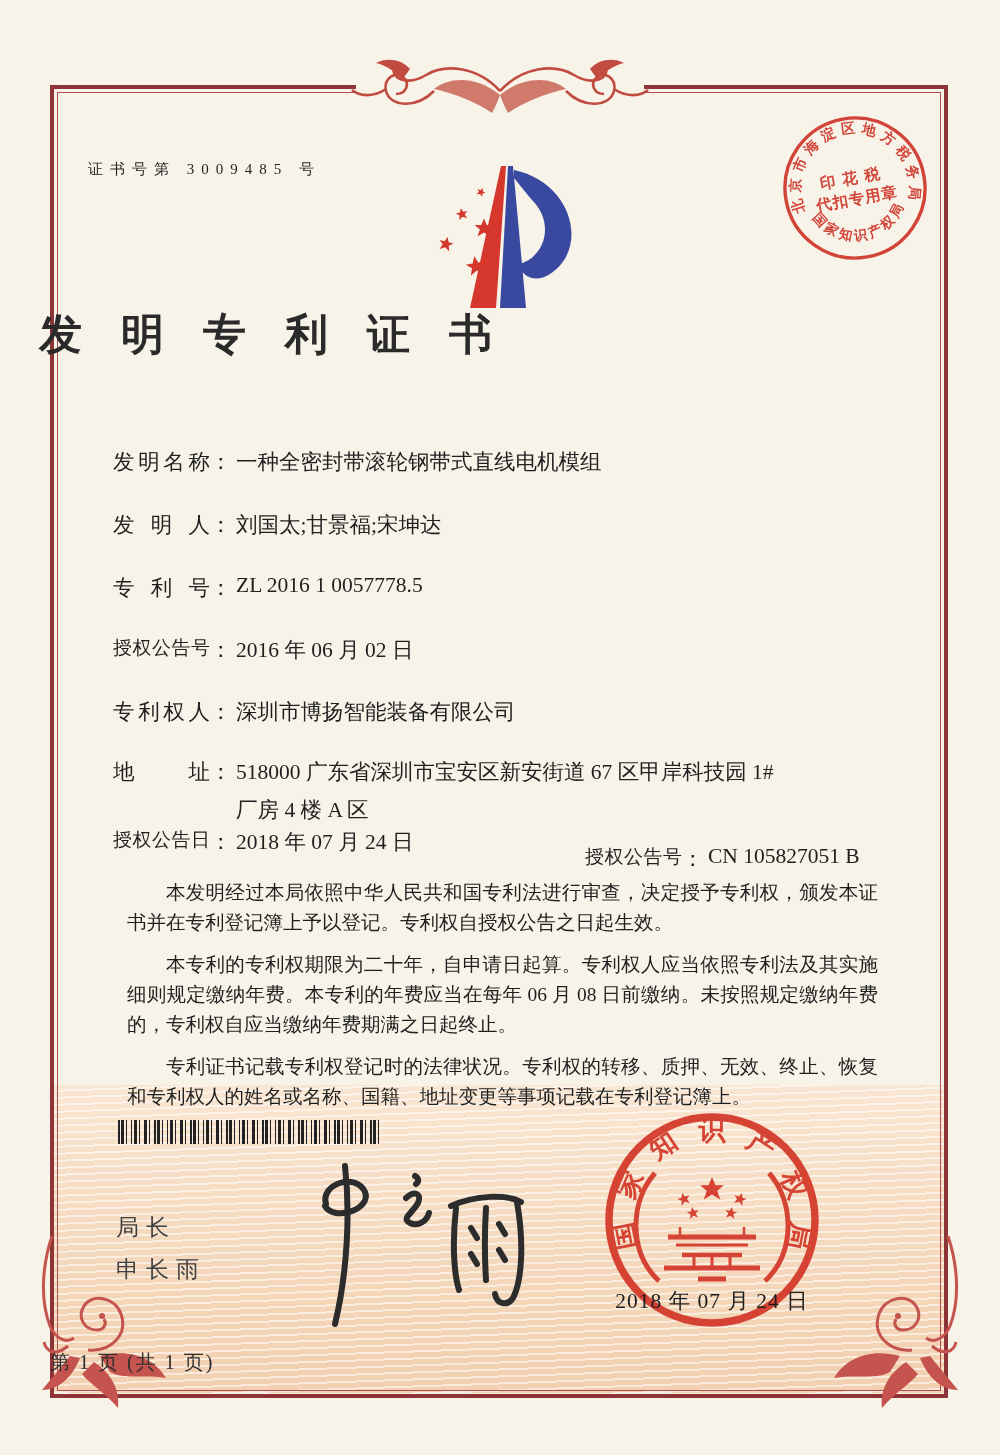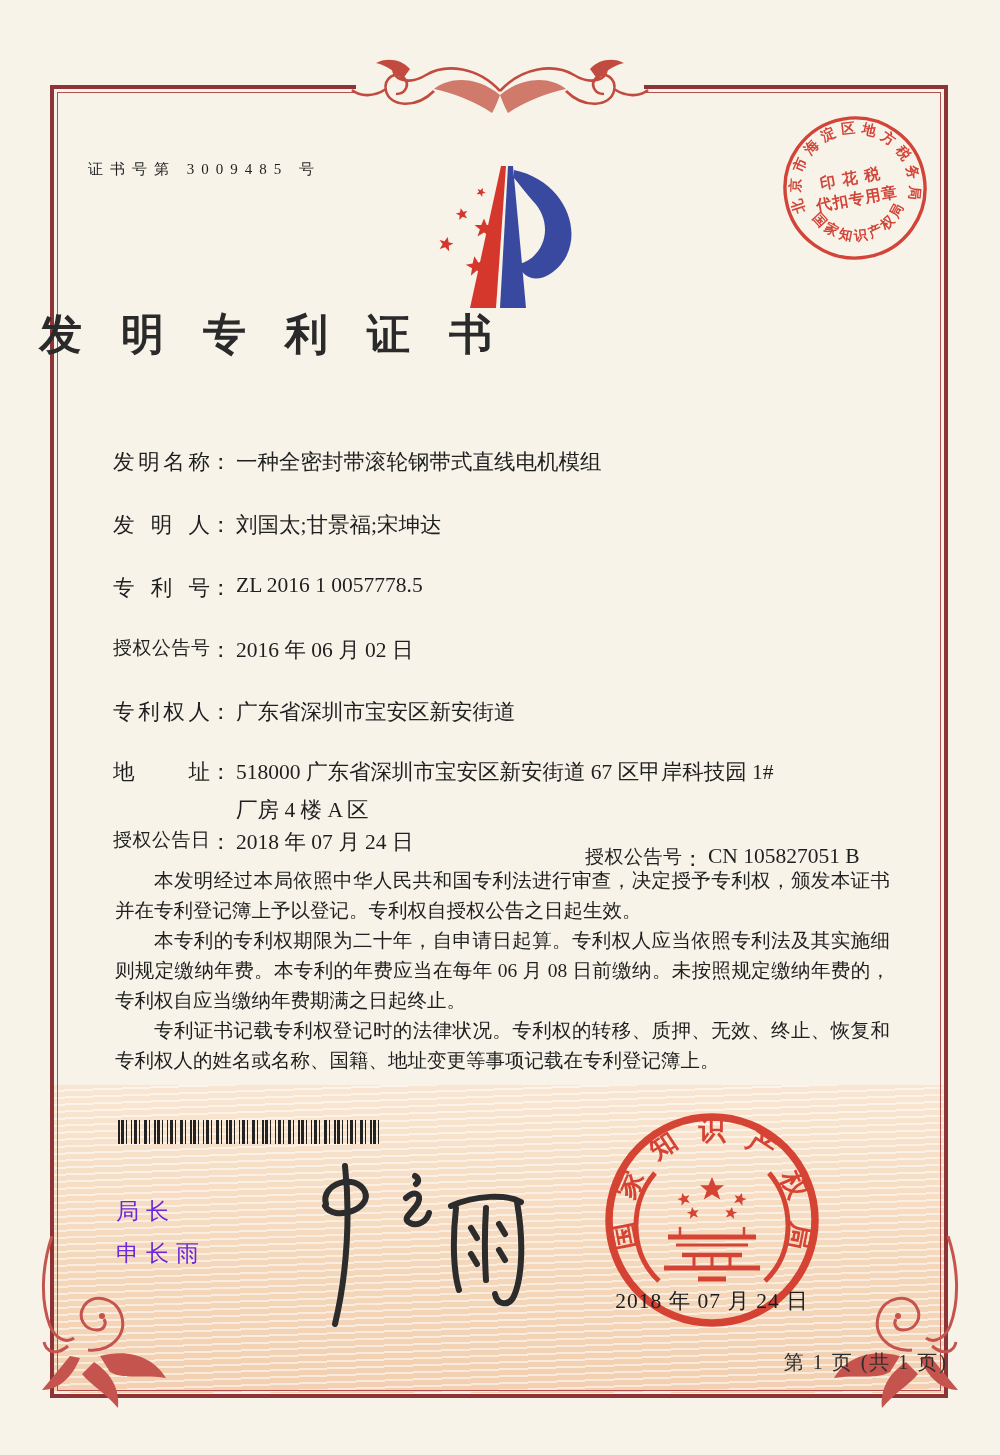--- a/index.html
+++ b/index.html
@@ -18,31 +18,31 @@
   .title{left:0;top:306px;width:1000px;text-align:left;font-size:43px;font-weight:600;
          letter-spacing:39px;padding-left:39px;box-sizing:border-box;color:#2a2a2a;}
   .fields{left:113px;top:447px;width:800px;}
   .frow{position:absolute;left:0;font-size:21.5px;white-space:nowrap;}
   .flabel{display:inline-block;width:97px;text-align:justify;text-align-last:justify;vertical-align:top;}
   .flabel.l5{font-size:19px;}
   .fcolon{display:inline-block;width:22px;vertical-align:top;}
   .fvalue{display:inline-block;margin-left:4px;vertical-align:top;}
   .grp2{position:absolute;left:472px;top:17px;}
   .bodytext{left:115px;top:866px;width:775px;font-size:19.5px;line-height:30px;text-align:justify;}
-  .bodytext p{margin:0;text-indent:2em;}
+  .bodytext p{margin:12px;text-indent:2em;}
   .barcode{left:118px;top:1120px;width:263px;height:24px;
      background:repeating-linear-gradient(90deg,
        #222 0 2px, transparent 2px 3px, #222 3px 6px, transparent 6px 8px,
        #222 8px 9px, transparent 9px 13px, #222 13px 14px, transparent 14px 16px,
        #222 16px 19px, transparent 19px 21px, #222 21px 22px, transparent 22px 26px,
        #222 26px 29px, transparent 29px 31px, #222 31px 32px, transparent 32px 36px);}
-  .sig{font-family:"Liberation Sans","DejaVu Sans",sans-serif;font-size:23px;letter-spacing:7px;color:#6d28d9;}
+  .sig{font-family:"Liberation Sans","DejaVu Sans",sans-serif;font-size:23px;letter-spacing:7px;color:#404040;margin-top:16px;}
   .sig-title{left:116px;top:1196px;}
   .sig-name{left:116px;top:1238px;text-align:center;}
-  .footer{left:50px;top:1349px;width:898px;text-align:right;font-size:20px;color:#2d2d2d;letter-spacing:2px;}
+  .footer{left:50px;top:1349px;width:898px;text-align:left;font-size:20px;color:#2d2d2d;letter-spacing:2px;}
   svg text{font-family:"Liberation Sans","DejaVu Sans",sans-serif;}
 </style>
 </head>
 <body>
 
 <div class="page">
 
   <div class="abs band"></div>
 
   <div class="abs b-outer"></div>
@@ -134,21 +134,21 @@
     <div class="frow" style="top:63px">
       <span class="flabel">发明人</span><span class="fcolon">：</span><span class="fvalue">刘国太;甘景福;宋坤达</span>
     </div>
     <div class="frow" style="top:126px">
       <span class="flabel">专利号</span><span class="fcolon">：</span><span class="fvalue">ZL 2016 1 0057778.5</span>
     </div>
     <div class="frow" style="top:188px">
       <span class="flabel l5">授权公告号</span><span class="fcolon">：</span><span class="fvalue">2016 年 06 月 02 日</span>
     </div>
     <div class="frow" style="top:250px">
-      <span class="flabel">专利权人</span><span class="fcolon">：</span><span class="fvalue">广东省深圳市宝安区新安街道</span>
+      <span class="flabel">专利权人</span><span class="fcolon">：</span><span class="fvalue">深圳市博扬智能装备有限公司</span>
     </div>
     <div class="frow" style="top:310px">
       <span class="flabel">地址</span><span class="fcolon">：</span><span class="fvalue"><span style="display:block">518000 广东省深圳市宝安区新安街道 67 区甲岸科技园 1#</span><span style="display:block;margin-top:9px">厂房 4 楼 A 区</span></span>
     </div>
     <div class="frow" style="top:380px">
       <span>
         <span class="flabel l5">授权公告日</span><span class="fcolon">：</span><span class="fvalue">2018 年 07 月 24 日</span>
       </span>
       <span class="grp2">
         <span class="flabel l5">授权公告号</span><span class="fcolon">：</span><span class="fvalue">CN 105827051 B</span>

